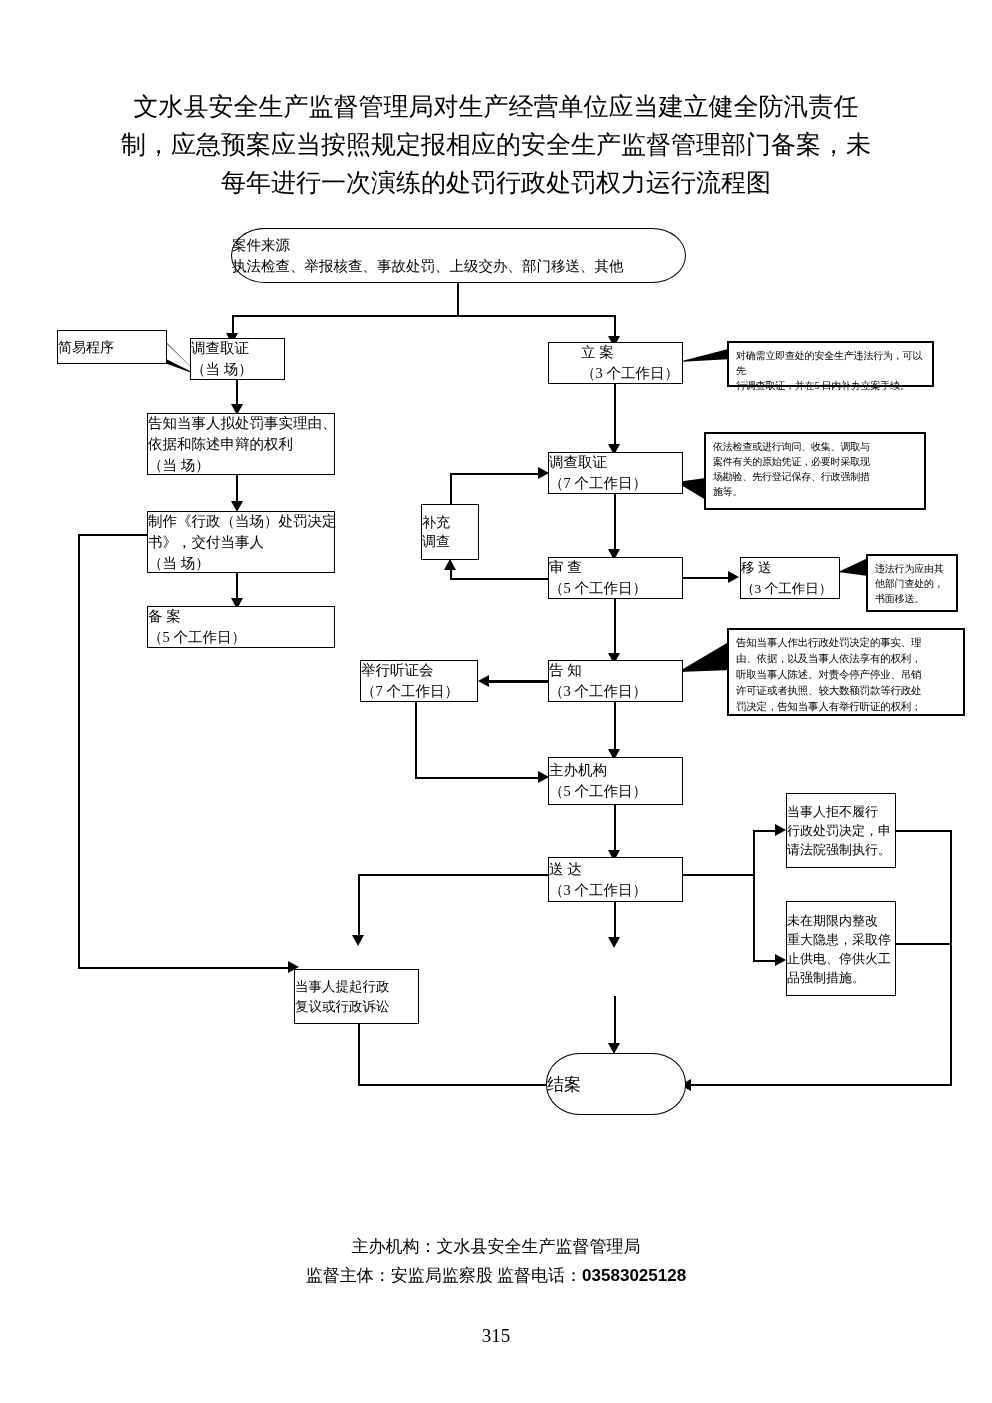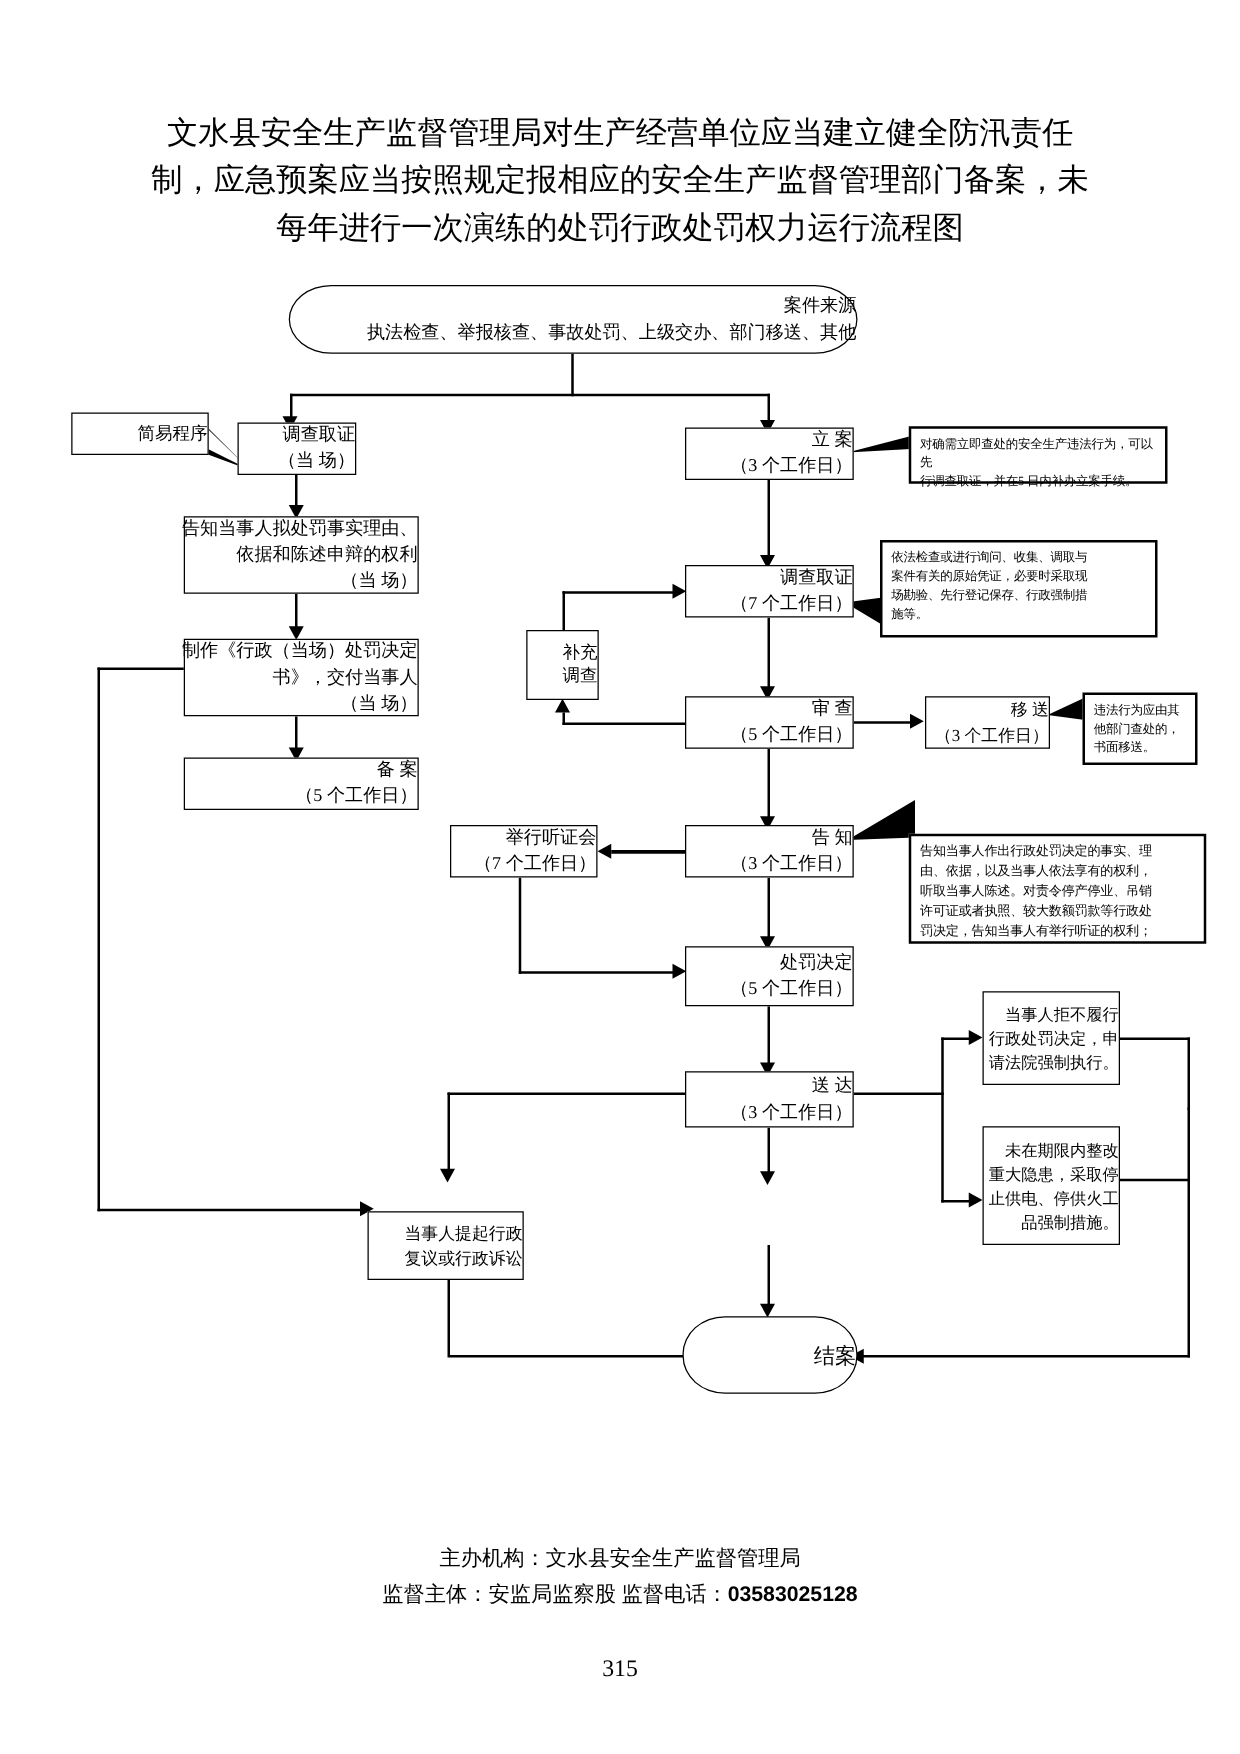--- a/index.html
+++ b/index.html
@@ -32,21 +32,21 @@
   }
 
   
   .node {
     position: absolute;
     box-sizing: border-box;
     border: 1.6px solid #000;
     background: #fff;
     display: flex;
     flex-direction: column;
-    align-items: flex-end;
+    align-items: flex-start;
     justify-content: center;
     text-align: center;
     font-size: 14.5px;
     line-height: 21px;
     z-index: 5;
   }
   .node .ln { display: block; white-space: nowrap; }
 
   
   .term {
@@ -250,21 +250,21 @@
   </svg>
 
   <div class="vline" style="left:614px; top:599px; height:57px;"></div>
   <div class="arr arr-d" style="left:608px; top:653px;"></div>
 
   <div class="node" style="left:548px; top:660px; width:135px; height:42px;">
     <span class="ln">告  知</span>
     <span class="ln">（3 个工作日）</span>
   </div>
 
-  <div class="callout lg" style="left:727px; top:628px; width:238px; height:88px;margin-top:39px;">
+  <div class="callout lg" style="left:727px; top:628px; width:238px; height:88px;">
     <p>告知当事人作出行政处罚决定的事实、理</p>
     <p>由、依据，以及当事人依法享有的权利，</p>
     <p>听取当事人陈述。对责令停产停业、吊销</p>
     <p>许可证或者执照、较大数额罚款等行政处</p>
     <p>罚决定，告知当事人有举行听证的权利；</p>
   </div>
   <svg class="tail" style="left:676px; top:640px; width:58px; height:42px;" viewBox="0 0 58 42">
     <polygon points="56,0 2,32 56,30" fill="#000"></polygon>
   </svg>
 
@@ -277,21 +277,21 @@
   </div>
 
   <div class="vline" style="left:415px; top:702px; height:77px;"></div>
   <div class="hline" style="left:415px; top:777px; width:127px;"></div>
   <div class="arr arr-r" style="left:538px; top:771px;"></div>
 
   <div class="vline" style="left:614px; top:702px; height:50px;"></div>
   <div class="arr arr-d" style="left:608px; top:749px;"></div>
 
   <div class="node" style="left:548px; top:757px; width:135px; height:48px;">
-    <span class="ln">处罚决定</span>
+    <span class="ln">主办机构</span>
     <span class="ln">（5 个工作日）</span>
   </div>
 
   <div class="vline" style="left:614px; top:805px; height:48px;"></div>
   <div class="arr arr-d" style="left:608px; top:850px;"></div>
 
   <div class="node" style="left:548px; top:857px; width:135px; height:45px;">
     <span class="ln">送  达</span>
     <span class="ln">（3 个工作日）</span>
   </div>

